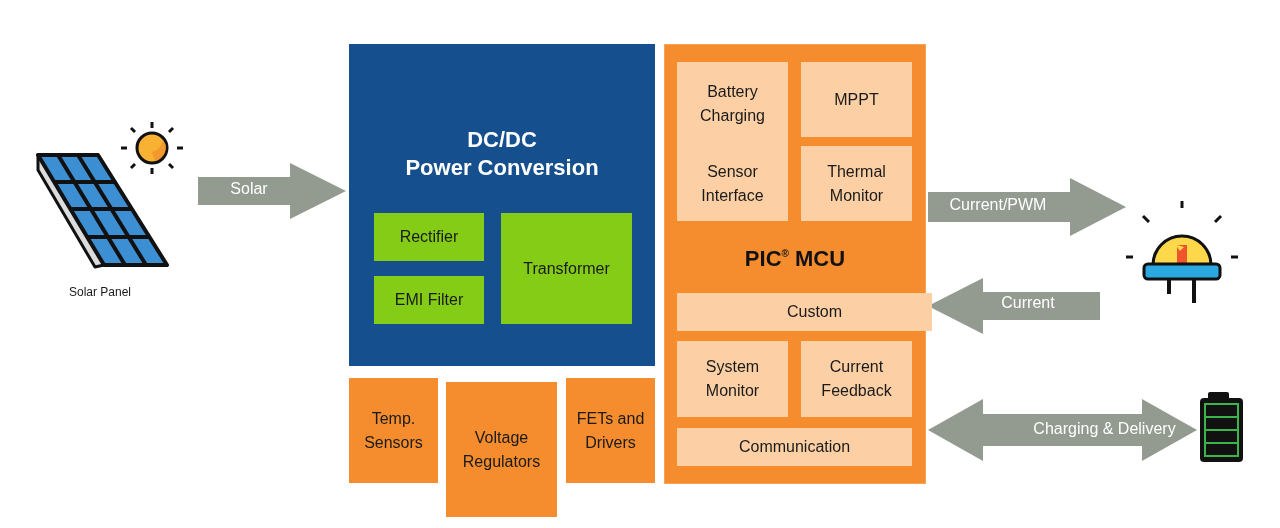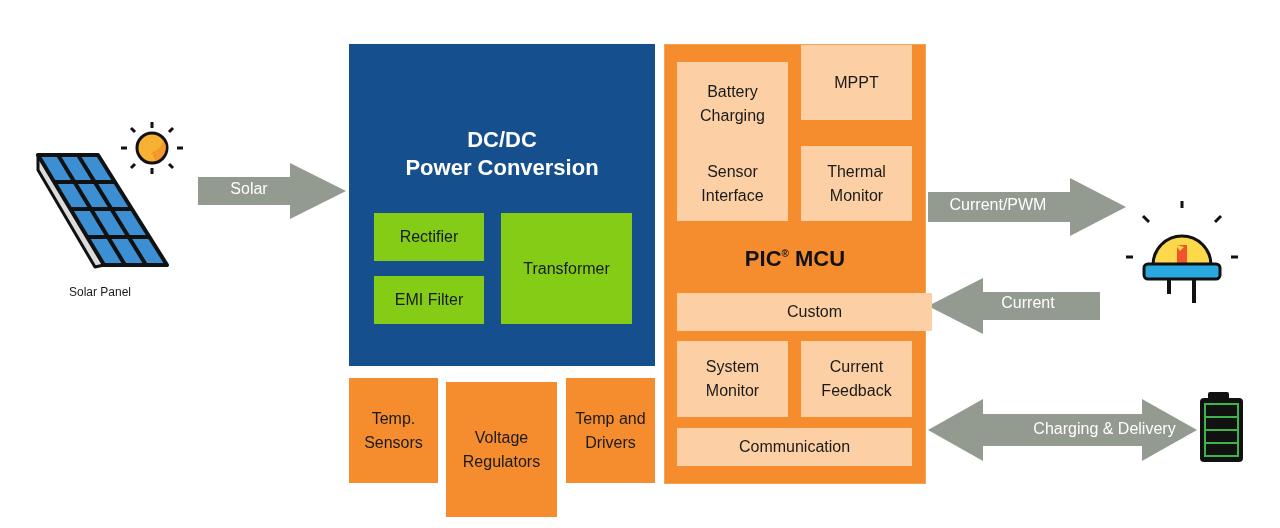--- a/index.html
+++ b/index.html
@@ -21,21 +21,21 @@
   .orange { background: #f58d2f; color: #1a1a1a; font-size: 16px; line-height: 24px; }
   #temp { left: 349px; top: 378px; width: 89px; height: 105px; }
   #vreg { left: 446px; top: 382px; width: 111px; height: 135px; }
   #fets { left: 566px; top: 378px; width: 89px; height: 105px; }
 
   
   #mcu { left: 664px; top: 44px; width: 262px; height: 440px; background: #f58d2f;
          box-shadow: inset 0 0 0 1px #f7a357; }
   .peach { background: #fcd0a4; color: #1a1a1a; font-size: 16px; line-height: 24px; }
   #batt { left: 677px; top: 62px; width: 111px; height: 84px; }
-  #mppt { left: 801px; top: 45px; width: 111px; height: 75px; }
+  #mppt { left: 801px; top: 62px; width: 111px; height: 75px; }
   #sensor { left: 677px; top: 146px; width: 111px; height: 75px; align-items: center; }
   #thermal { left: 801px; top: 146px; width: 111px; height: 75px; }
   #mcu-title { left: 664px; top: 246px; width: 262px; font-weight: bold; font-size: 22px;
                text-align: center; color: #111; }
   #mcu-title sup { font-size: 10px; font-weight: bold; vertical-align: 9px; }
   #custom { left: 677px; top: 293px; width: 235px; height: 38px; padding-left: 20px; }
   #sysmon { left: 677px; top: 341px; width: 111px; height: 76px; }
   #curfb { left: 801px; top: 341px; width: 111px; height: 76px; }
   #comm { left: 677px; top: 428px; width: 235px; height: 38px; }
 
@@ -137,21 +137,21 @@
     </div>
 </div>
 <div class="abs center orange" id="vreg">
   <div>
       <div>Voltage</div>
        <div>Regulators</div>
     </div>
 </div>
 <div class="abs center orange" id="fets">
   <div>
-      <div>Temp and</div>
+      <div>FETs and</div>
        <div>Drivers</div>
     </div>
 </div>
 
 <div class="abs" id="mcu"></div>
 <div class="abs center peach" id="batt">
   <div>
       <div>Battery</div>
        <div>Charging</div>
     </div>

